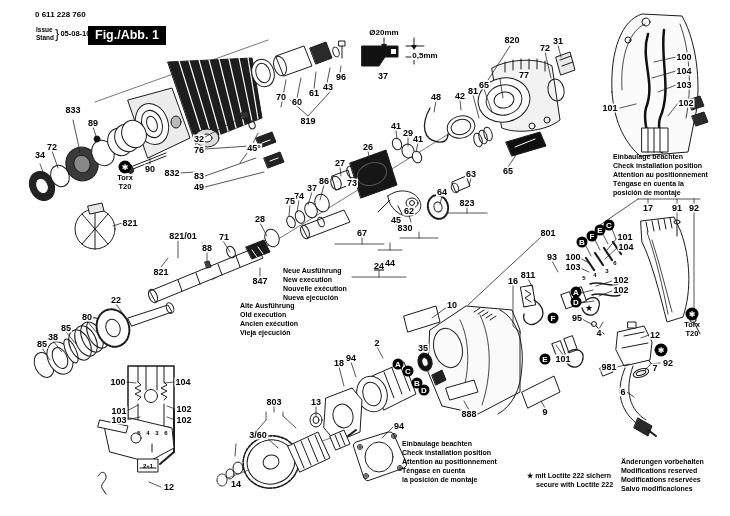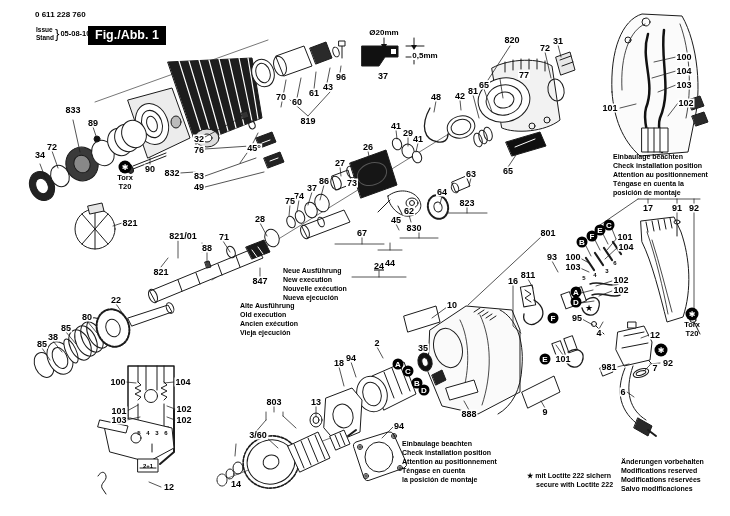--- a/index.html
+++ b/index.html
@@ -377,21 +377,21 @@
     <div class="lbl" style="left: 324px; top: 181px;">86</div>
     <div class="lbl" style="left: 312px; top: 188px;">37</div>
     <div class="lbl" style="left: 299px; top: 196px;">74</div>
     <div class="lbl" style="left: 290px; top: 201px;">75</div>
     <div class="lbl" style="left: 260px; top: 219px;">28</div>
     <div class="lbl" style="left: 362px; top: 233px;">67</div>
     <div class="lbl" style="left: 390px; top: 239px; margin-top: 24px;">44</div>
     <div class="lbl" style="left: 379px; top: 266px; text-decoration: underline;">24</div>
     <div class="lbl" style="left: 396px; top: 220px;">45</div>
     <div class="lbl" style="left: 409px; top: 211px;">62</div>
-    <div class="lbl" style="left: 414px; top: 228px;">830</div>
+    <div class="lbl" style="left: 405px; top: 228px;">830</div>
     <div class="lbl" style="left: 467px; top: 203px;">823</div>
     <div class="lbl" style="left: 442px; top: 192px;">64</div>
     <div class="lbl" style="left: 471px; top: 174px;">63</div>
     <div class="lbl" style="left: 396px; top: 126px;">41</div>
     <div class="lbl" style="left: 408px; top: 133px;">29</div>
     <div class="lbl" style="left: 418px; top: 139px;">41</div>
     <div class="lbl" style="left: 436px; top: 97px; text-align: right;">48</div>
     <div class="lbl" style="left: 460px; top: 96px;">42</div>
     <div class="lbl" style="left: 473px; top: 91px;">81</div>
     <div class="lbl" style="left: 484px; top: 85px;">65</div>

